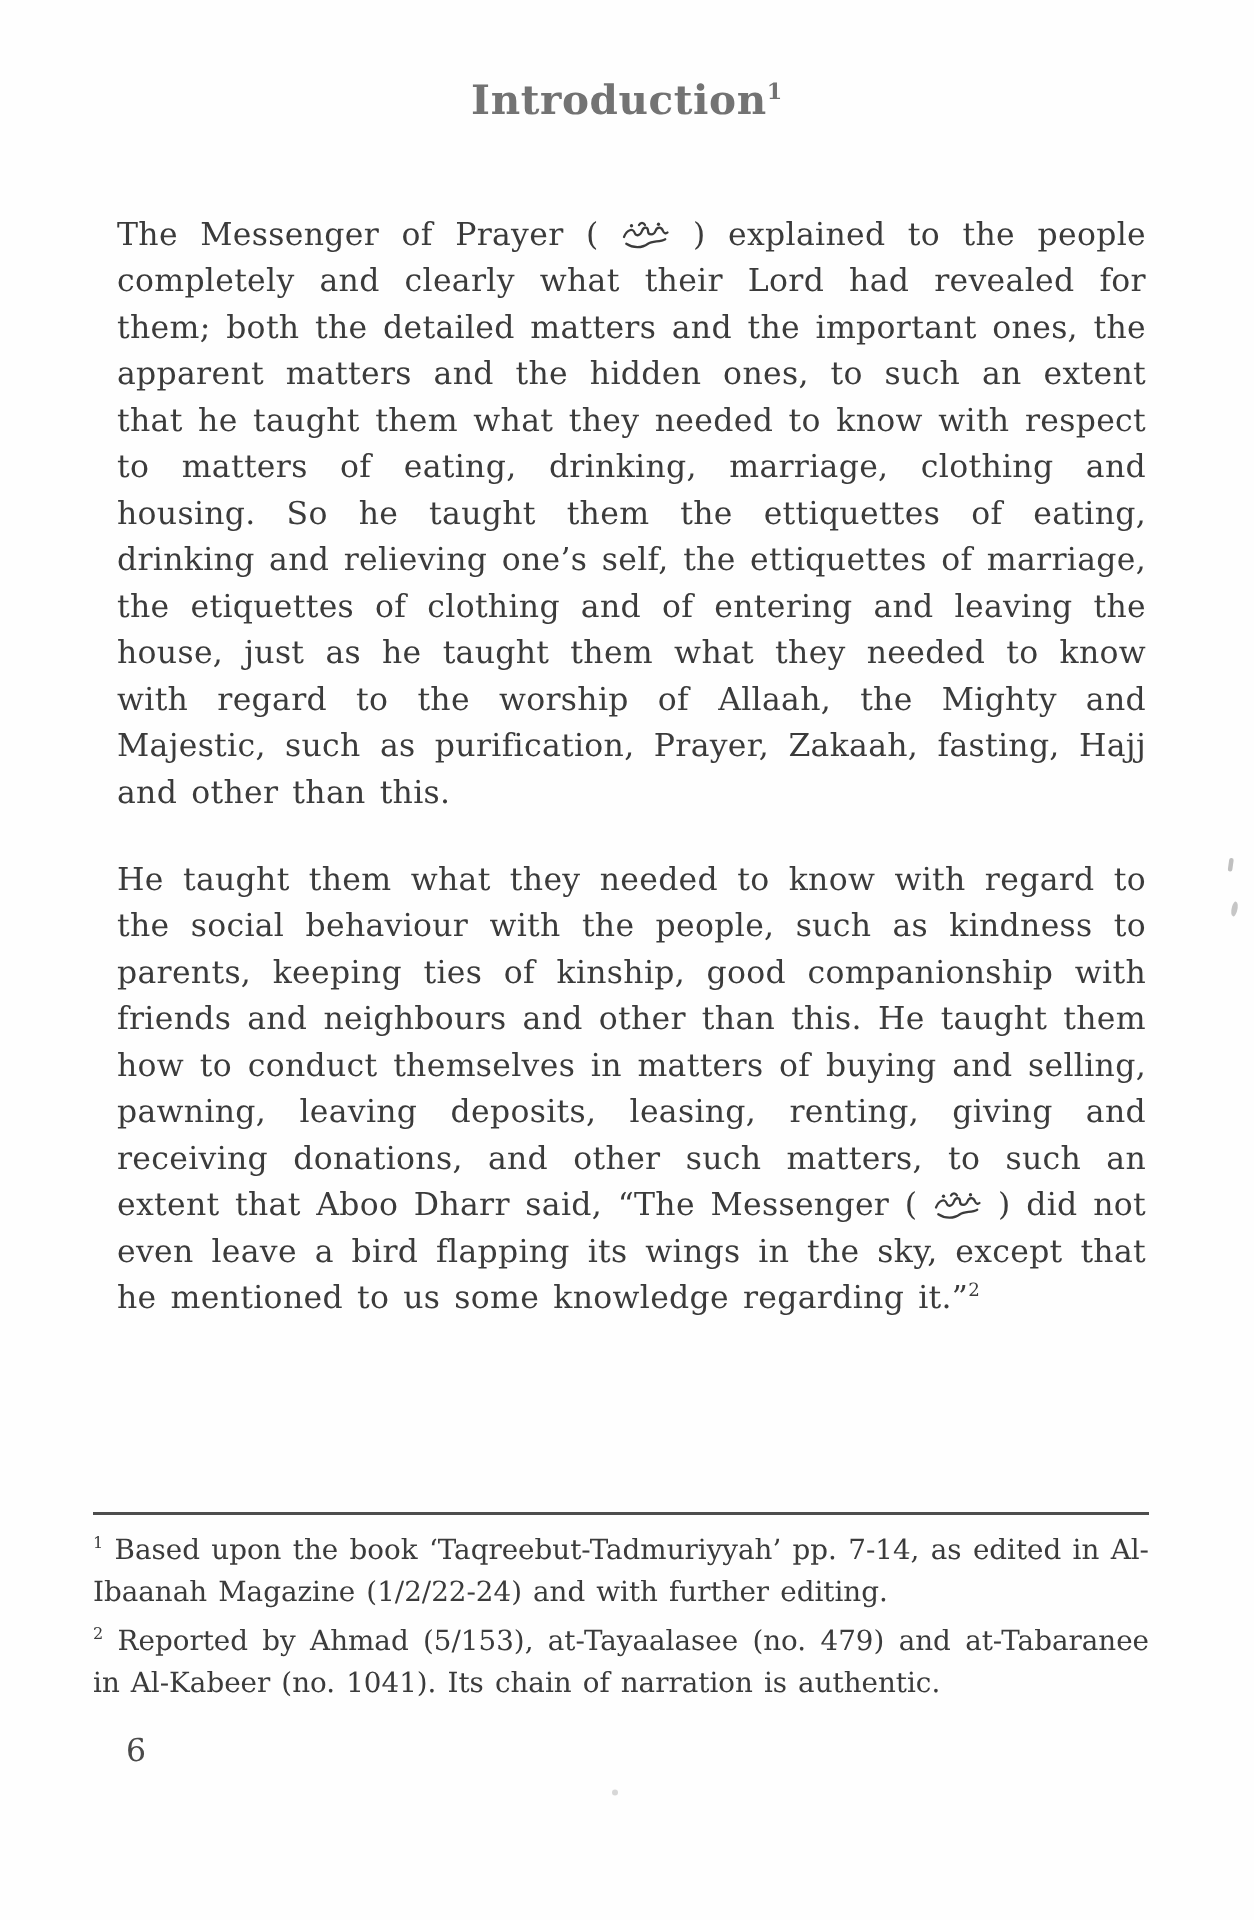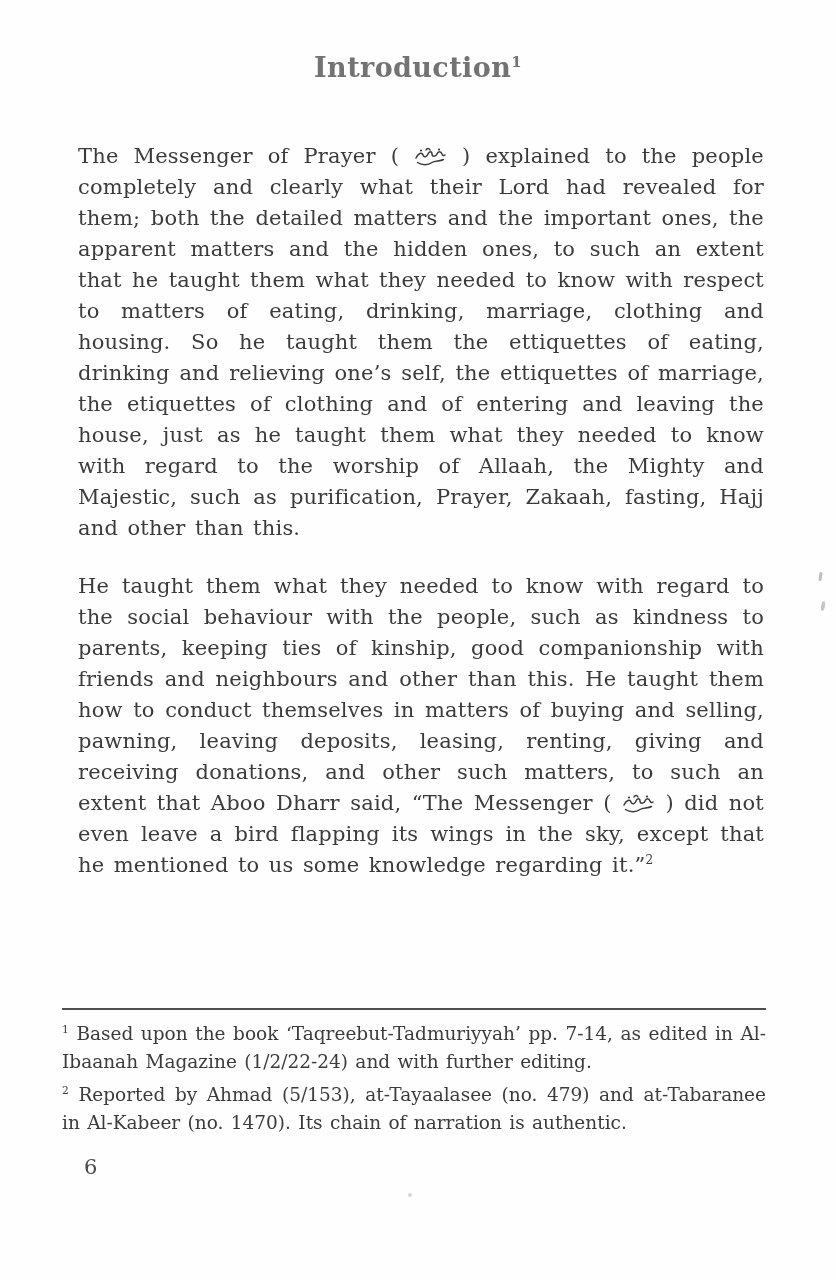--- a/index.html
+++ b/index.html
@@ -91,21 +91,21 @@
             </g>
             <circle cx="25" cy="3.5" r="1.1" fill="currentColor"></circle>
             <circle cx="7" cy="4.5" r="1.1" fill="currentColor"></circle>
           </svg></span>
 <span>) did not even leave a bird flapping its wings in the sky, except that he mentioned to us some knowledge regarding it.”</span><sup>2</sup></p>
   </div>
 
   <div class="footnotes">
     <hr class="fn-rule">
     <p class="fn"><sup>1</sup><span>  Based upon the book </span><span class="it">‘Taqreebut-Tadmuriyyah’</span><span> pp. 7-14, as edited in </span><span class="it">Al-Ibaanah</span><span> Magazine (1/2/22-24) and with further editing.</span></p>
-    <p class="fn"><sup>2</sup><span>  Reported by Ahmad (5/153), at-Tayaalasee (no. 479) and at-Tabaranee in </span><span class="it">Al-Kabeer</span><span> (no. 1470).  Its chain of narration is authentic.</span></p>
+    <p class="fn"><sup>2</sup><span>  Reported by Ahmad (5/153), at-Tayaalasee (no. 479) and at-Tabaranee in </span><span class="it">Al-Kabeer</span><span> (no. 1041).  Its chain of narration is authentic.</span></p>
   </div>
 
   <div class="page-number">6</div>
 
   <span class="speck speck-1"></span>
   <span class="speck speck-2"></span>
   <span class="speck speck-3"></span>
 
 </div>
 

